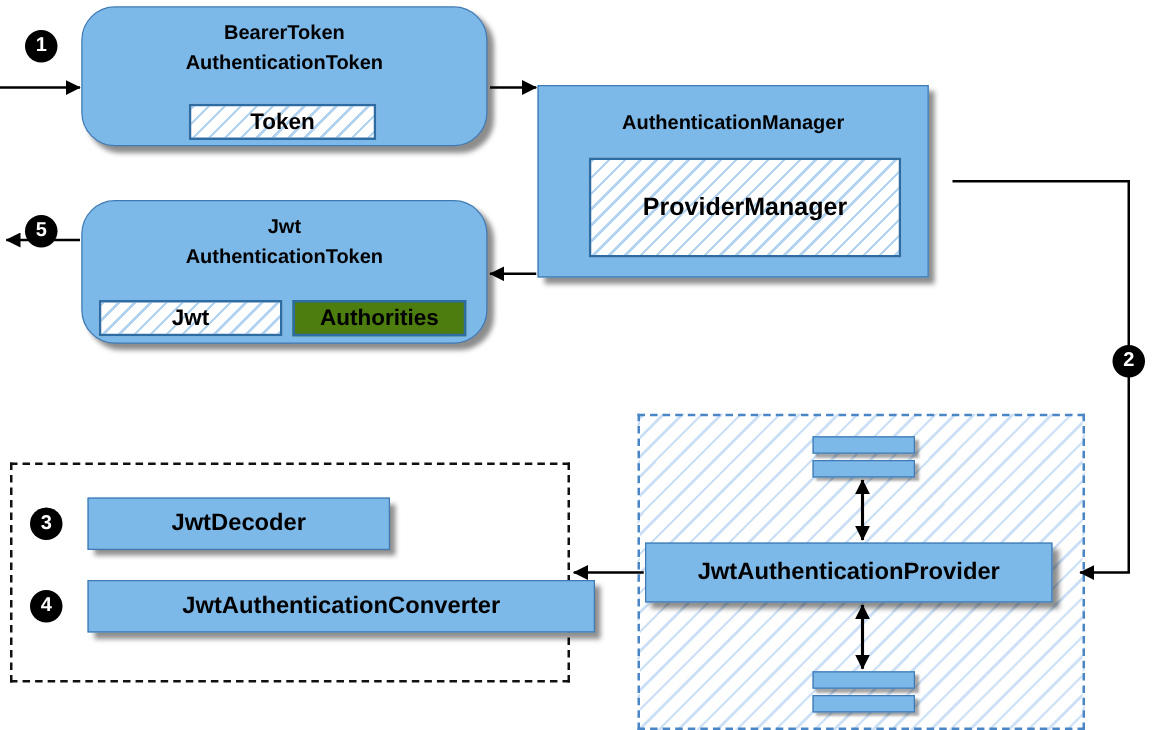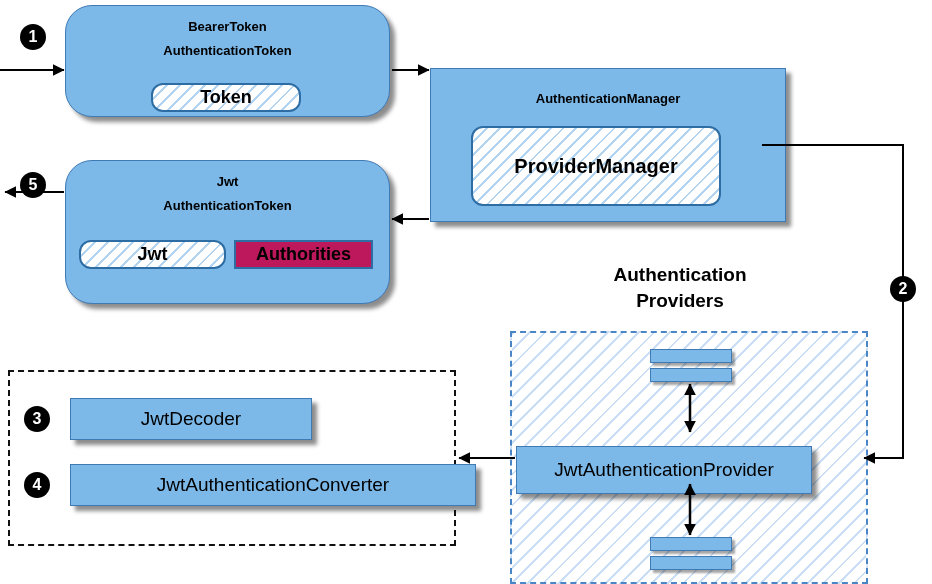--- a/index.html
+++ b/index.html
@@ -6,28 +6,28 @@
   html,body { background:#ffffff; }
   .canvas {
     position:relative; width:932px; height:584px; background:#ffffff;
     font-family:"Liberation Sans", sans-serif; color:#000; overflow:hidden;
   }
   .node {
     position:absolute; background:#7cb9e8; border:1px solid #3f7ab5;
     box-shadow:5px 5px 4px rgba(0,0,0,0.45);
   }
   .rounded { border-radius:27px; }
-  .node-title { font-weight:bold; font-size:13px; line-height:24px; text-align:center; padding-top:9px; }
-  .flat-center { display:flex; align-items:center; justify-content:center; font-weight:normal; font-size:19px; }
+  .node-title { font-weight:bold; font-size:16px; line-height:24px; text-align:center; padding-top:9px; }
+  .flat-center { display:flex; align-items:center; justify-content:center; font-weight:bold; font-size:19px; }
   .inner-box {
-    position:absolute; border:2px solid #2e6da4; background:#be185d;
+    position:absolute; border:2px solid #2e6da4; background:#4d7c0f;
     display:flex; align-items:center; justify-content:center;
     font-weight:bold; font-size:18px;
   }
-  .hatch { background:#ffffff repeating-linear-gradient(135deg, #b3d4f0 0 2px, transparent 2px 9px);border-radius:12px; }
+  .hatch { background:#ffffff repeating-linear-gradient(135deg, #b3d4f0 0 2px, transparent 2px 9px); }
   .providers-container {
     position:absolute; left:510px; top:331px; width:358px; height:253px;
     border:2px dashed #4a86c5;
     background:#ffffff repeating-linear-gradient(135deg, #cadff5 0 2px, transparent 2px 11px);
   }
   .bar {
     position:absolute; width:82px; height:14px; background:#7cb9e8;
     border:1px solid #3f7ab5; box-shadow:3px 3px 2px rgba(0,0,0,0.35);
   }
   .decoders-group { position:absolute; left:8px; top:370px; width:448px; height:176px; border:2px dashed #111; }
@@ -49,60 +49,56 @@
 
 <div class="canvas">
 
   <div class="providers-container">
     <div class="bar" style="left:138px;top:16px"></div>
     <div class="bar" style="left:138px;top:35px"></div>
     <div class="bar" style="left:138px;top:204px"></div>
     <div class="bar" style="left:138px;top:223px"></div>
   </div>
 
-  <div class="providers-title">
-    <div>Authentication</div>
-    <div>Providers</div>
-  </div>
 
   <div class="decoders-group"></div>
 
   <div class="node rounded" style="left:65px;top:5px;width:325px;height:112px">
     <div class="node-title">
       <div>BearerToken</div>
       <div>AuthenticationToken</div>
     </div>
     <div class="inner-box hatch" style="left:85px;top:77px;width:150px;height:29px">
       <span>Token</span>
     </div>
   </div>
 
-  <div class="node" style="left:430px;top:68px;width:356px;height:154px">
+  <div class="node" style="left:430px;top:68px;width:313px;height:154px">
     <div class="node-title" style="padding-top:18px">
       <div>AuthenticationManager</div>
     </div>
     <div class="inner-box hatch" style="left:40px;top:57px;width:250px;height:80px;font-size:20px">
       <span>ProviderManager</span>
     </div>
   </div>
 
-  <div class="node rounded" style="left:65px;top:160px;width:325px;height:144px">
+  <div class="node rounded" style="left:65px;top:160px;width:325px;height:115px">
     <div class="node-title">
       <div>Jwt</div>
       <div>AuthenticationToken</div>
     </div>
     <div class="inner-box hatch" style="left:13px;top:79px;width:147px;height:29px">
       <span>Jwt</span>
     </div>
     <div class="inner-box" style="left:168px;top:79px;width:139px;height:29px">
       <span>Authorities</span>
     </div>
   </div>
 
-  <div class="node flat-center" style="left:516px;top:446px;width:296px;height:48px">
+  <div class="node flat-center" style="left:516px;top:434px;width:326px;height:48px">
     <span>JwtAuthenticationProvider</span>
   </div>
 
   <div class="node flat-center" style="left:70px;top:398px;width:242px;height:42px">
     <span>JwtDecoder</span>
   </div>
 
   <div class="node flat-center" style="left:70px;top:464px;width:406px;height:42px">
     <span>JwtAuthenticationConverter</span>
   </div>

